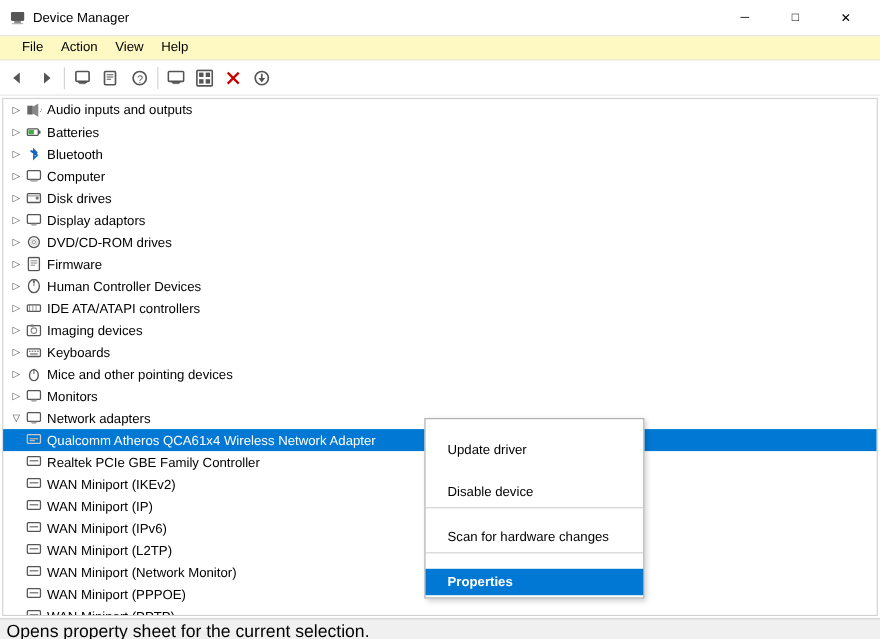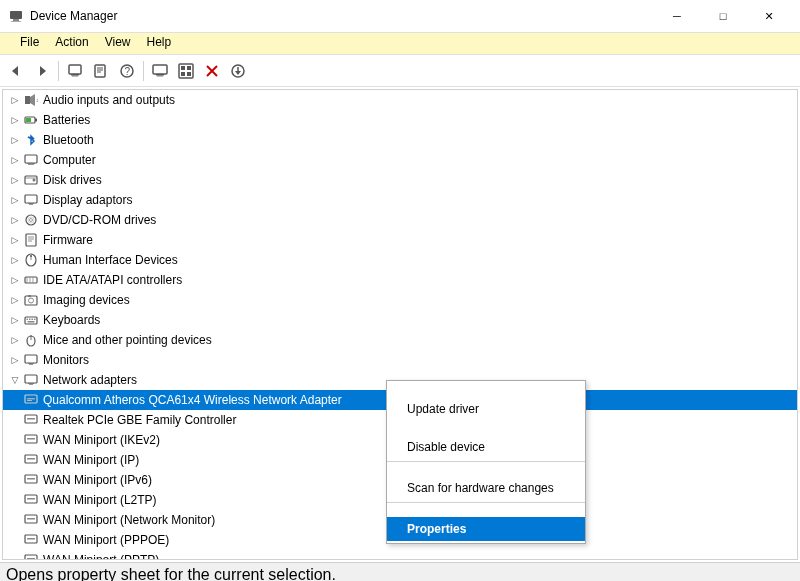--- a/index.html
+++ b/index.html
@@ -385,21 +385,21 @@
 
     <div class="tree-item">
       <div class="tree-expand">▷</div>
       <div class="tree-icon">
         <svg width="14" height="14" viewBox="0 0 14 14">
             <ellipse cx="7" cy="7" rx="5" ry="6" fill="none" stroke="#555" stroke-width="1.2"></ellipse>
             <line x1="7" y1="3" x2="7" y2="7" stroke="#888" stroke-width="1"></line>
             <circle cx="7" cy="3" r="1" fill="#555"></circle>
           </svg>
       </div>
-      <span class="tree-label">Human Interface Devices</span>
+      <span class="tree-label">Human Controller Devices</span>
     </div>
 
     <div class="tree-item">
       <div class="tree-expand">▷</div>
       <div class="tree-icon">
         <svg width="14" height="14" viewBox="0 0 14 14">
             <rect x="1" y="4" width="12" height="6" fill="none" stroke="#555" stroke-width="1.2" rx="1"></rect>
             <line x1="3" y1="4" x2="3" y2="10" stroke="#888" stroke-width="0.8"></line>
             <line x1="6" y1="4" x2="6" y2="10" stroke="#888" stroke-width="0.8"></line>
             <line x1="9" y1="4" x2="9" y2="10" stroke="#888" stroke-width="0.8"></line>

